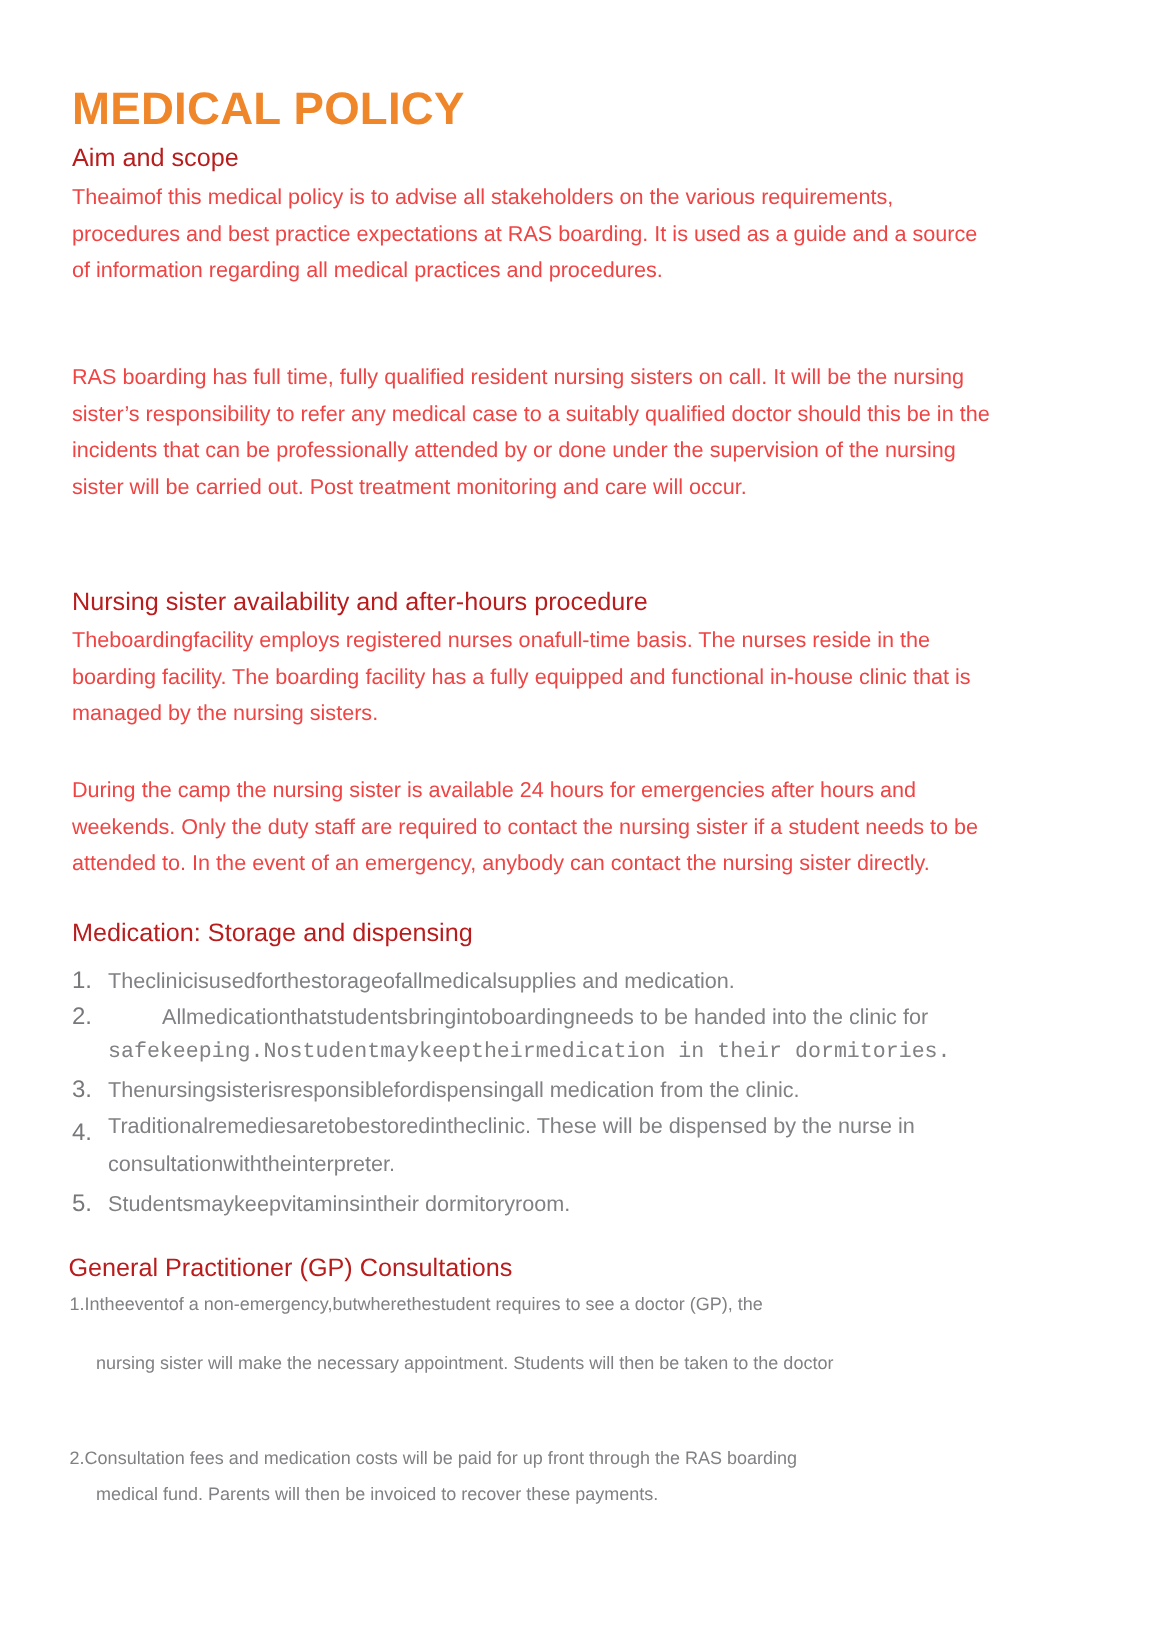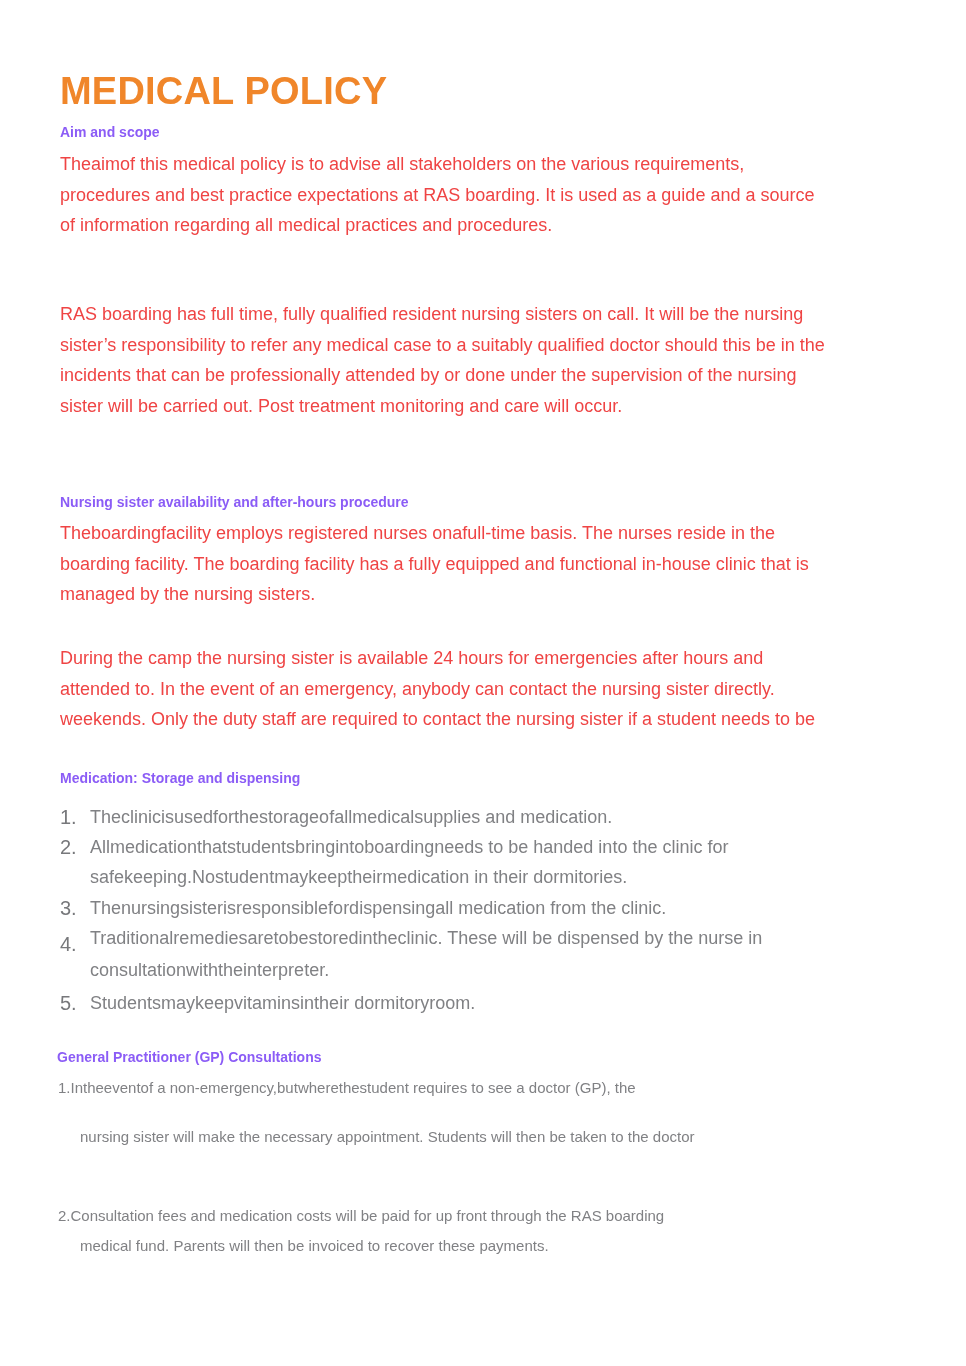--- a/index.html
+++ b/index.html
@@ -28,23 +28,23 @@
       margin: 0;
       font-size: 38px;
       font-weight: bold;
       color: #f0862a;
       line-height: 46px;
       letter-spacing: 0.2px;
     }
     .heading {
       position: absolute;
       margin: 0;
-      font-size: 14px;
-      font-weight: bold;
-      color: #8b5cf6;
+      font-size: 21px;
+      font-weight: normal;
+      color: #b91c1c;
       line-height: 26px;
     }
     .para {
       position: absolute;
       left: 60px;
       margin: 0;
       font-size: 18px;
       line-height: 30.5px;
       color: #ef4444;
       white-space: nowrap;
@@ -102,35 +102,35 @@
   <h2 class="heading" style="left:60px; top:489px;">Nursing sister availability and after-hours procedure</h2>
 
   <p class="para" style="top:518px;">
     <span class="line">Theboardingfacility employs registered nurses onafull-time basis. The nurses reside in the</span>
     <span class="line">boarding facility. The boarding facility has a fully equipped and functional in-house clinic that is</span>
     <span class="line">managed by the nursing sisters.</span>
   </p>
 
   <p class="para" style="top:643px;">
     <span class="line">During the camp the nursing sister is available 24 hours for emergencies after hours and</span>
+    <span class="line">weekends. Only the duty staff are required to contact the nursing sister if a student needs to be</span>
     <span class="line">attended to. In the event of an emergency, anybody can contact the nursing sister directly.</span>
-    <span class="line">weekends. Only the duty staff are required to contact the nursing sister if a student needs to be</span>
   </p>
 
   <h2 class="heading" style="left:60px; top:765px;">Medication:  Storage  and  dispensing</h2>
 
   <div class="list-item" style="top:802px; width:900px; height:30px;">
     <span class="list-num" style="left:60px;">1.</span>
     <span class="list-text">Theclinicisusedforthestorageofallmedicalsupplies and medication.</span>
   </div>
 
   <div class="list-item" style="top:832px; width:900px; height:61px;">
     <span class="list-num" style="left:60px;">2.</span>
-    <span class="list-text" style="top:0;">Allmedicationthatstudentsbringintoboardingneeds to be handed into the clinic for</span>
-    <span class="list-text" style="top:30px;">safekeeping.Nostudentmaykeeptheirmedication in their dormitories.</span>
+    <span class="list-text" style="top:0;margin-left:45px;">Allmedicationthatstudentsbringintoboardingneeds to be handed into the clinic for</span>
+    <span class="list-text" style="top:30px;font-family:Liberation Mono, monospace;">safekeeping.Nostudentmaykeeptheirmedication in their dormitories.</span>
   </div>
 
   <div class="list-item" style="top:893px; width:900px; height:30px;">
     <span class="list-num" style="left:60px;">3.</span>
     <span class="list-text">Thenursingsisterisresponsiblefordispensingall medication from the clinic.</span>
   </div>
 
   <div class="list-item" style="top:923px; width:900px; height:64px;">
     <span class="list-num" style="left:60px; top:6px;">4.</span>
     <span class="list-text" style="top:0;">Traditionalremediesaretobestoredintheclinic. These will be dispensed by the nurse in</span>

